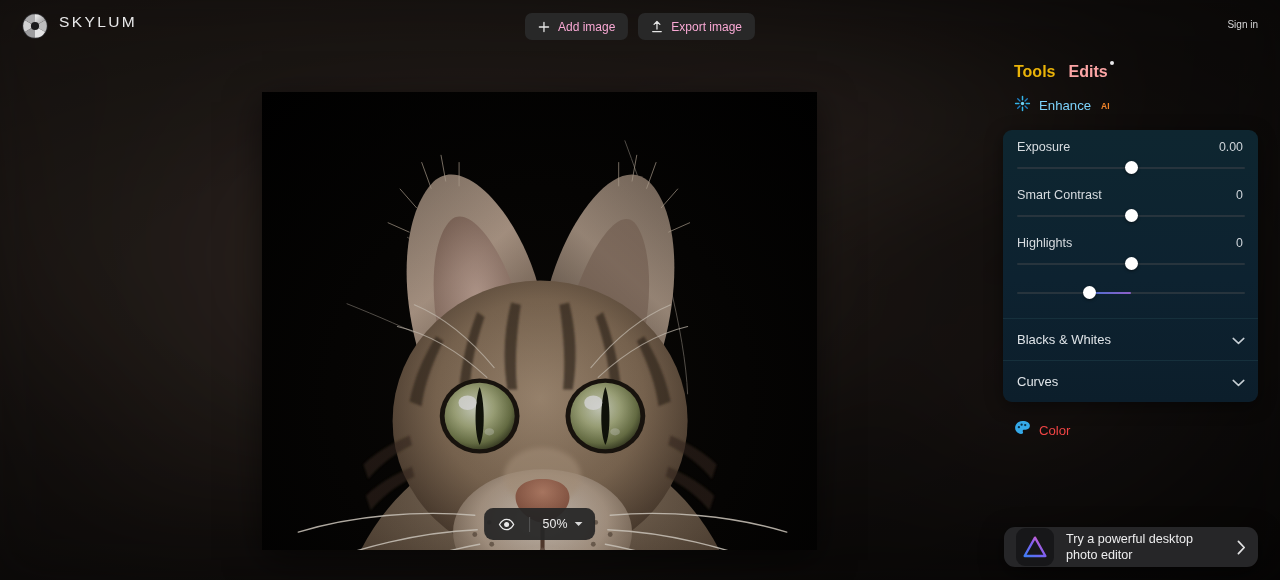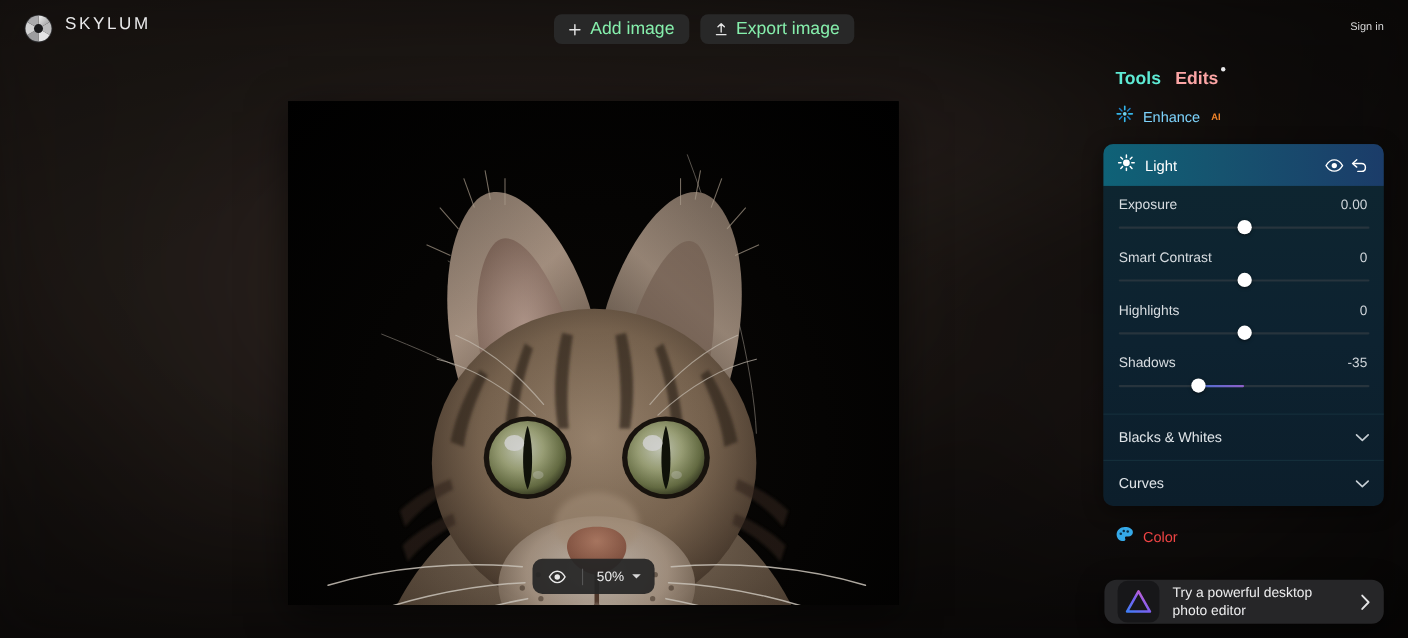--- a/index.html
+++ b/index.html
@@ -47,21 +47,21 @@
     color: #e9e9ea; font-size: 15.5px; letter-spacing: 2.4px; font-weight: 400;
   }
   .top-actions {
     position: absolute; left: 50%; top: 13px; transform: translateX(-50%);
     display: flex; gap: 10px;
   }
   .tbtn {
     display: flex; align-items: center; gap: 8px;
     height: 27px; padding: 0 13px;
     background: #282828; border: none; border-radius: 7px;
-    color: #86efac; font-size: 16px; font-family: inherit;
+    color: #f9a8d4; font-size: 12px; font-family: inherit;
     cursor: pointer; white-space: nowrap;
   }
   .tbtn svg { display: block; }
   .signin {
     position: absolute; right: 22px; top: 19px;
     color: #d6d6d7; font-size: 10px; cursor: pointer; text-align: right;
   }
 
   
   .canvas-wrap {
@@ -100,21 +100,21 @@
     z-index: 30;
     padding: 0 22px 0 0;
   }
   .panel-tabs {
     display: flex; align-items: flex-start; gap: 13px;
     padding: 11px 0 0 14px;
   }
   .tab {
     font-size: 16px; font-weight: 700; cursor: pointer; position: relative;
   }
-  .tab.active { color: #5eead4; }
+  .tab.active { color: #eab308; }
   .tab.inactive { color: #fca5a5; }
   .tab .dot {
     position: absolute; top: -2px; right: -6px;
     width: 4px; height: 4px; border-radius: 50%; background: #e8e8ea;
   }
 
   .enhance-row {
     display: flex; align-items: center; gap: 8px;
     padding: 14px 0 0 14px; cursor: pointer;
   }
@@ -448,44 +448,20 @@
             <path d="M3.7 3.7l2.3 2.3M11 11l2.3 2.3M13.3 3.7L11 6M6 11l-2.3 2.3"></path>
           </g>
           <circle cx="8.5" cy="8.5" r="1.7" fill="#6fd0f2"></circle>
         </svg>
       </span>
       <span class="enhance-label">Enhance</span>
       <span class="ai-sup">AI</span>
     </div>
 
     <div class="tool-card">
-      <div class="tool-head">
-        <span>
-          <svg width="16" height="16" viewBox="0 0 16 16">
-            <circle cx="8" cy="8" r="3.1" fill="#fff"></circle>
-            <g stroke="#fff" stroke-width="1.35" stroke-linecap="round">
-              <path d="M8 0.9v2.2M8 12.9v2.2M0.9 8h2.2M12.9 8h2.2"></path>
-              <path d="M2.9 2.9l1.6 1.6M11.5 11.5l1.6 1.6M13.1 2.9l-1.6 1.6M4.5 11.5l-1.6 1.6"></path>
-            </g>
-          </svg>
-        </span>
-        <span class="tool-head-title">Light</span>
-        <span class="head-ic">
-          <svg width="18" height="13" viewBox="0 0 18 13">
-            <path d="M9 1.4C4.6 1.4 1.5 6.5 1.5 6.5S4.6 11.6 9 11.6 16.5 6.5 16.5 6.5 13.4 1.4 9 1.4z" fill="none" stroke="#fff" stroke-width="1.2"></path>
-            <circle cx="9" cy="6.5" r="2.4" fill="#fff"></circle>
-          </svg>
-        </span>
-        <span class="head-ic">
-          <svg width="16" height="15" viewBox="0 0 16 15">
-            <path d="M3.4 5.6h7.2c2.4 0 3.7 1.6 3.7 3.6s-1.4 3.6-3.7 3.6H7.4" fill="none" stroke="#fff" stroke-width="1.3" stroke-linecap="round"></path>
-            <path d="M6.4 2.2 2.6 5.6l3.8 3.3" fill="none" stroke="#fff" stroke-width="1.3" stroke-linecap="round" stroke-linejoin="round"></path>
-          </svg>
-        </span>
-      </div>
 
       <div class="sliders">
 
         <div class="srow">
           <div class="slabel-line">
             <span class="slabel">Exposure</span>
             <span class="sval">0.00</span>
           </div>
           <div class="track-wrap">
             <div class="track"></div>
@@ -509,24 +485,20 @@
             <span class="slabel">Highlights</span>
             <span class="sval">0</span>
           </div>
           <div class="track-wrap">
             <div class="track"></div>
             <div class="knob" style="left:50%"></div>
           </div>
         </div>
 
         <div class="srow">
-          <div class="slabel-line">
-            <span class="slabel">Shadows</span>
-            <span class="sval">-35</span>
-          </div>
           <div class="track-wrap">
             <div class="track"></div>
             <div class="fill" id="shadowsFill" style="left: 32%; width: 18%;"></div>
             <div class="knob" id="shadowsKnob" style="left: 32%;"></div>
           </div>
         </div>
 
       </div>
 
       <div class="subsec">

